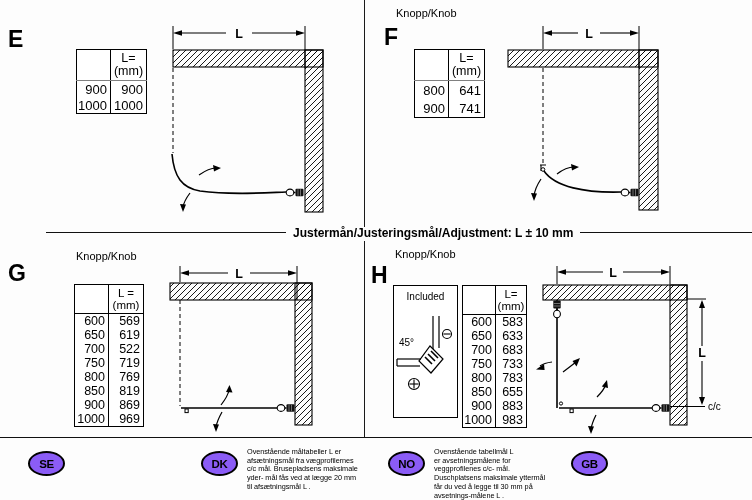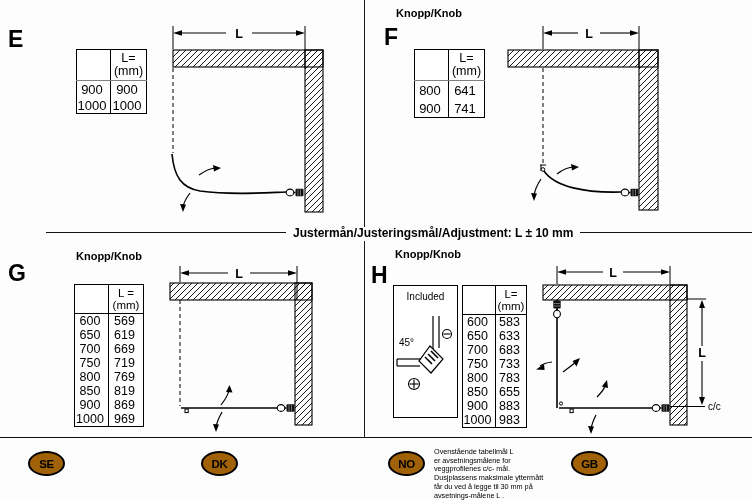--- a/index.html
+++ b/index.html
@@ -1,23 +1,23 @@
 <!DOCTYPE html>
 <html><head>
 <meta charset="utf-8">
 <style>
   html,body{margin:0;padding:0;background:#e8e8e8;}
   .page{position:relative;width:752px;height:500px;background:#fdfdfd;
         font-family:"Liberation Sans",sans-serif;color:#000;overflow:hidden;}
   .vline{position:absolute;width:1.3px;background:#1a1a1a;}
   .panel-letter{position:absolute;font-size:23px;font-weight:bold;line-height:1;}
-  .knopp{position:absolute;font-size:11px;font-weight:bold;white-space:nowrap;}
+  .knopp{position:absolute;font-size:11px;font-weight:normal;white-space:nowrap;}
   
   .dim-table{position:absolute;border-collapse:collapse;border:1.3px solid #000;background:#fff;}
-  .dim-table th,.dim-table td{padding:0 3px 0 0;text-align:center;font-weight:normal;}
+  .dim-table th,.dim-table td{padding:0 3px 0 0;text-align:right;font-weight:normal;}
   .dim-table thead th{text-align:center;vertical-align:bottom;line-height:1.05;padding:2px 1px;}
   .dim-table .c1{border-right:1.4px solid #000;}
   .t-ef{font-size:13px;}
   .t-ef thead th{font-size:12.5px;border-bottom:1.6px solid #808080;}
   .t-e tbody td{height:16px;}
   .t-f tbody td{height:18px;}
   .t-gh{font-size:12.5px;}
   .t-gh thead th{font-size:11.5px;border-bottom:1.3px solid #000;}
   .t-gh tbody td{height:12.9px;}
   
@@ -29,21 +29,21 @@
   .mid-divider{position:absolute;top:226px;left:0;width:752px;height:13px;display:flex;align-items:center;padding-left:46px;}
   .mid-divider .ln{height:0;border-top:1.6px solid #111;}
   .mid-divider .ln-left{width:240px;}
   .mid-divider .ln-right{flex:1;}
   .mid-divider .lbl{font-size:12px;font-weight:bold;padding:0 7px;white-space:nowrap;}
   .footer-sep{position:absolute;top:437px;left:0;width:752px;height:0;border-top:1.6px solid #111;}
   
   .lang{position:absolute;top:448px;display:flex;align-items:flex-start;}
   .badge{width:33px;height:21px;border:2px solid #000;border-radius:50%;
          font-size:11.5px;font-weight:bold;display:flex;align-items:center;justify-content:center;
-         margin-top:3px;flex:0 0 auto;letter-spacing:-0.3px;background:#a16207;}
+         margin-top:3px;flex:0 0 auto;letter-spacing:-0.3px;background:#8b5cf6;}
   .lang .txt{margin-left:9px;font-size:7.3px;line-height:8.7px;white-space:nowrap;letter-spacing:-0.05px;}
   
   .included-box{position:absolute;left:393px;top:285px;width:63px;height:131px;border:1.3px solid #000;background:#fff;}
   .included-box .lbl{font-size:10px;text-align:center;margin-top:5px;}
   .included-box svg{position:absolute;left:0;top:0;}
 </style>
 </head>
 <body>
 
 <div class="page">
@@ -211,21 +211,21 @@
         <tr>
           <td class="c1">600</td>
           <td class="c2">569</td>
         </tr>
         <tr>
           <td class="c1">650</td>
           <td class="c2">619</td>
         </tr>
         <tr>
           <td class="c1">700</td>
-          <td class="c2">669</td>
+          <td class="c2">522</td>
         </tr>
         <tr>
           <td class="c1">750</td>
           <td class="c2">719</td>
         </tr>
         <tr>
           <td class="c1">800</td>
           <td class="c2">769</td>
         </tr>
         <tr>
@@ -421,28 +421,35 @@
     </g>
   </svg>
 
   <div class="footer-sep"></div>
 
   <div class="lang" style="left:28px;">
     <div class="badge">SE</div>
   </div>
   <div class="lang" style="left:201px;">
     <div class="badge">DK</div>
+    <div class="txt">
+        <div>Ovenstående måltabeller L er</div>
+        <div>afsætningsmål fra vægprofilernes</div>
+        <div>c/c mål. Brusepladsens maksimale</div>
+        <div>yder- mål fås ved at lægge 20 mm</div>
+        <div>til afsætningsmål L .</div>
+      </div>
   </div>
   <div class="lang" style="left:388px;">
     <div class="badge">NO</div>
     <div class="txt">
         <div>Ovenstående tabellmål L</div>
         <div>er avsetningsmålene for</div>
         <div>veggprofilenes c/c- mål.</div>
-        <div>Dusjplassens maksimale yttermått</div>
+        <div>Duschplatsens maksimale yttermål</div>
         <div>får du ved å legge til 30 mm på</div>
         <div>avsetnings-målene L .</div>
       </div>
   </div>
   <div class="lang" style="left:571px;">
     <div class="badge">GB</div>
   </div>
 
 </div>
 

